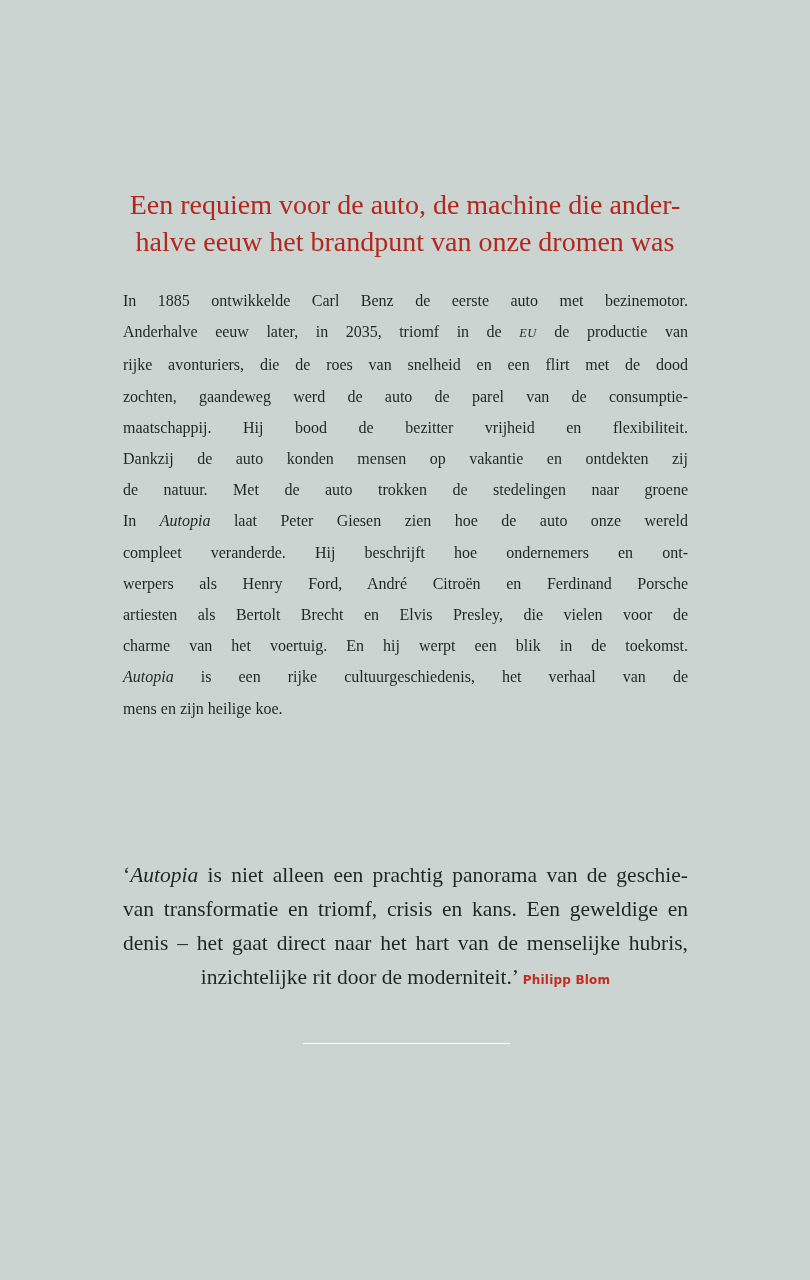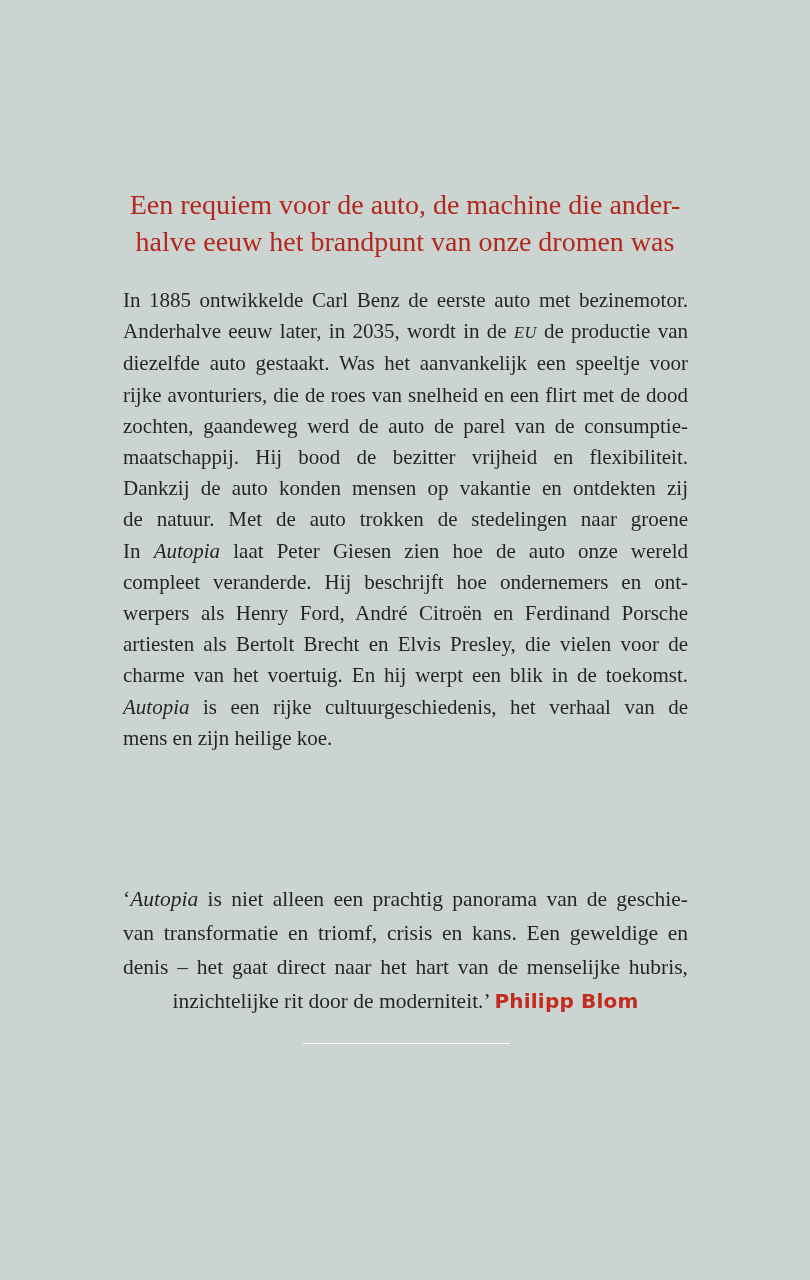--- a/index.html
+++ b/index.html
@@ -31,41 +31,41 @@
     line-height: 37px;
     color: var(--red);
   }
   .headline-line { text-align: center; }
   
   .body-block {
     position: absolute;
     top: 285px;
     left: 123px;
     width: 565px;
-    font-size: 21px;
+    font-size: 16px;
     line-height: 31.2px;
   }
   .body-line { text-align: justify; text-align-last: justify; text-justify: inter-word; }
   
   .quote-block {
     position: absolute;
-    top: 882px;
+    top: 858px;
     left: 123px;
     width: 565px;
     font-size: 21.5px;
     line-height: 34px;
   }
   .quote-line { text-align: justify; text-align-last: justify; text-justify: inter-word; }
   
   .run-i { font-style: italic; }
   .run-sc { font-size: 0.78em; letter-spacing: 0.5px; font-style: italic; }
   .run-red {
     font-family: "DejaVu Sans", sans-serif;
     font-weight: bold;
-    font-size: 20px;
+    font-size: 12px;
     color: var(--red2);
     letter-spacing: 0.2px;
     text-align: right;
   }
   
   .barcode-box {
     position: absolute;
     left: 303px;
     top: 1043px;
     width: 207px;
@@ -120,22 +120,21 @@
 
 <div class="page">
 
   <div class="headline" id="headline">
       <div class="headline-line"><span>Een requiem voor de auto, de machine die ander-</span></div>
       <div class="headline-line"><span>halve eeuw het brandpunt van onze dromen was</span></div>
     </div>
 
   <div class="body-block" id="body-block">
       <div class="body-line"><span>In 1885 ontwikkelde Carl Benz de eerste auto met bezinemotor.</span></div>
-      <div class="body-line"><span>Anderhalve eeuw later, in 2035, wordt in de </span><span class="run-sc">EU</span><span> de productie van</span></div>
-      <div class="body-line"><span>diezelfde auto gestaakt. Was het aanvankelijk een speeltje voor</span></div>
+      <div class="body-line"><span>Anderhalve eeuw later, in 2035, triomf in de </span><span class="run-sc">EU</span><span> de productie van</span></div>
       <div class="body-line"><span>rijke avonturiers, die de roes van snelheid en een flirt met de dood</span></div>
       <div class="body-line"><span>zochten, gaandeweg werd de auto de parel van de consumptie-</span></div>
       <div class="body-line"><span>maatschappij. Hij bood de bezitter vrijheid en flexibiliteit.</span></div>
       <div class="body-line"><span>Dankzij de auto konden mensen op vakantie en ontdekten zij</span></div>
       <div class="body-line"><span>de natuur. Met de auto trokken de stedelingen naar groene</span></div>
       <div class="body-line"><span>In </span><span class="run-i">Autopia</span><span> laat Peter Giesen zien hoe de auto onze wereld</span></div>
       <div class="body-line"><span>compleet veranderde. Hij beschrijft hoe ondernemers en ont-</span></div>
       <div class="body-line"><span>werpers als Henry Ford, André Citroën en Ferdinand Porsche</span></div>
       <div class="body-line"><span>artiesten als Bertolt Brecht en Elvis Presley, die vielen voor de</span></div>
       <div class="body-line"><span>charme van het voertuig. En hij werpt een blik in de toekomst.</span></div>

